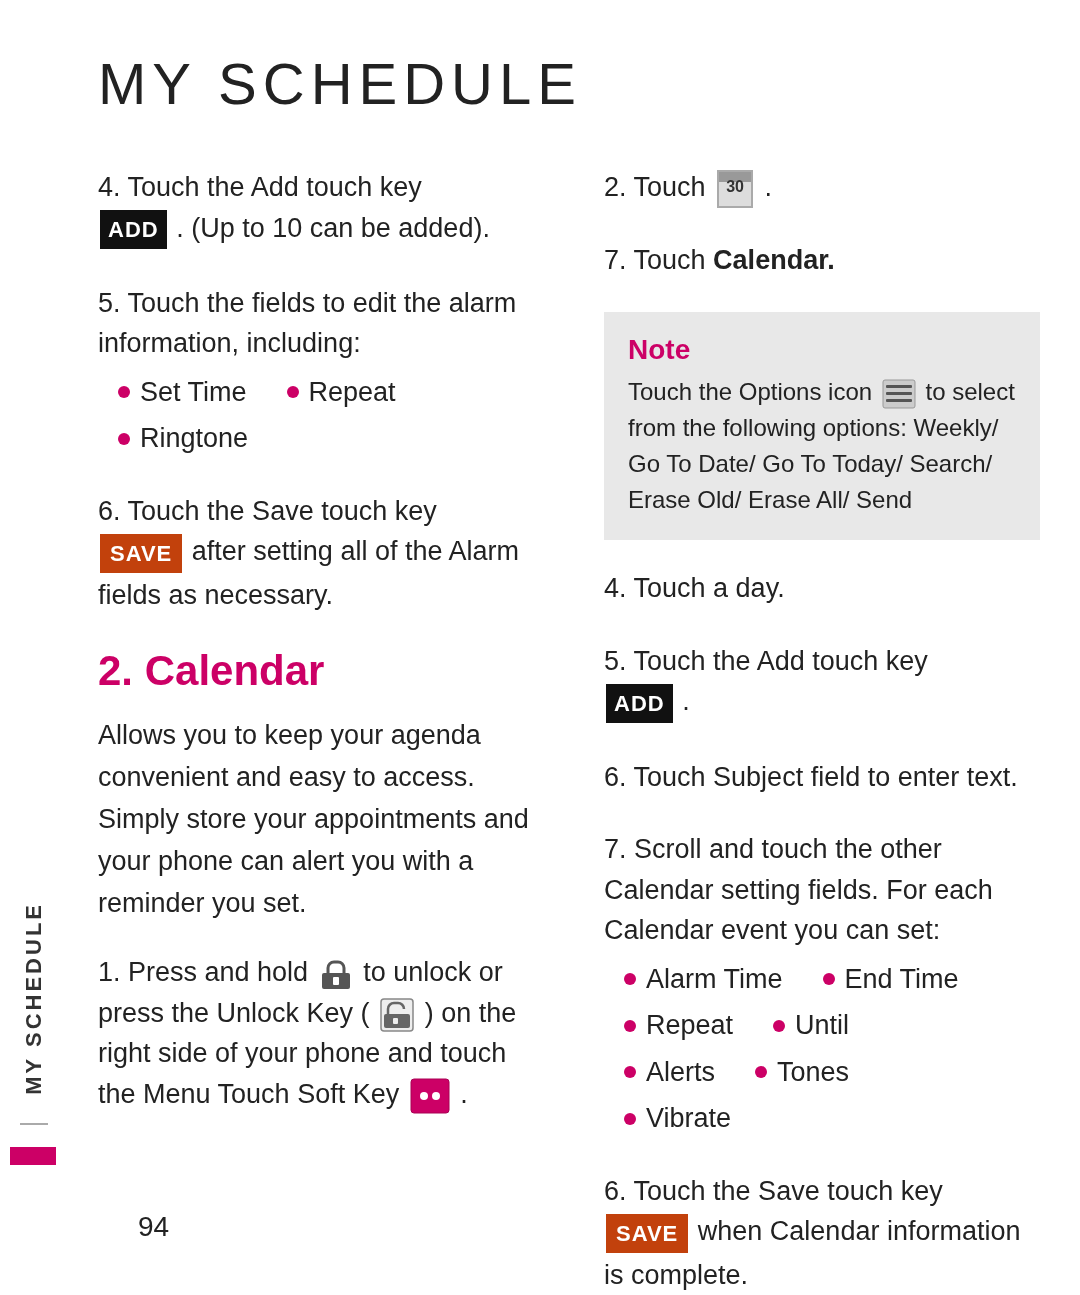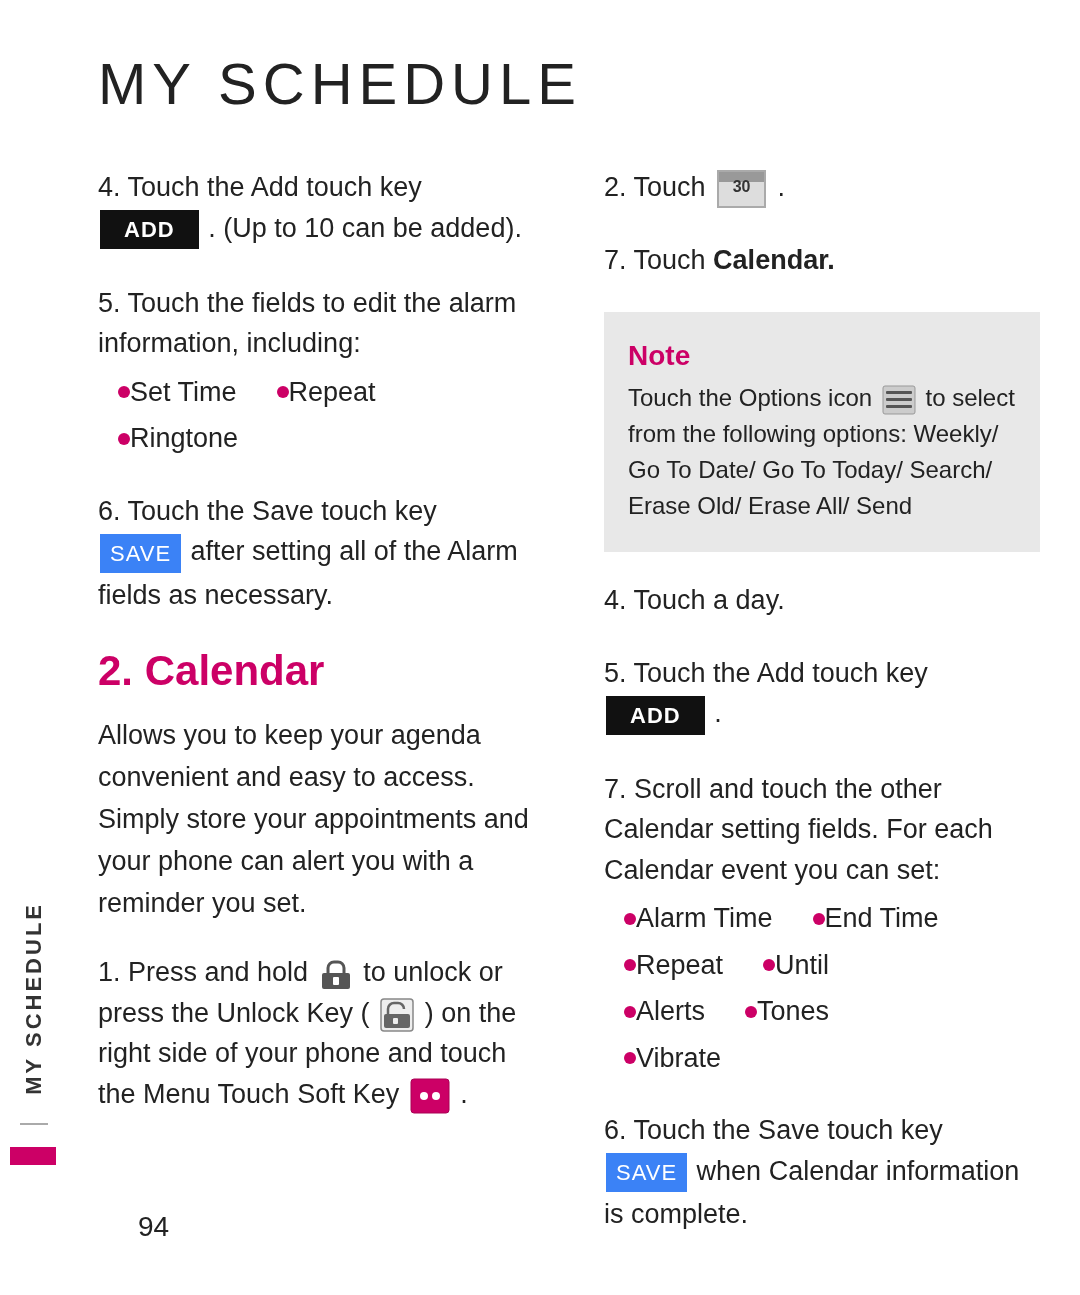--- a/index.html
+++ b/index.html
@@ -90,31 +90,31 @@
       font-size: 27px;
       line-height: 1.5;
     }
 
     .add-badge {
       display: inline-block;
       background: #111;
       color: #fff;
       font-weight: bold;
       font-size: 22px;
-      padding: 3px 24px;
+      padding: 3px 8px;
       letter-spacing: 1px;
       margin: 2px 2px;
       vertical-align: middle;
     }
 
     .save-badge {
       display: inline-block;
-      background: #3b82f6;
+      background: #c2410c;
       color: #fff;
-      font-weight: normal;
+      font-weight: bold;
       font-size: 22px;
       padding: 3px 10px;
       letter-spacing: 1px;
       margin: 2px 2px;
       vertical-align: middle;
     }
 
     .bullet-list {
       margin-left: 20px;
       margin-top: 8px;
@@ -123,20 +123,21 @@
 
     .bullet-row {
       display: flex;
       gap: 40px;
       margin-bottom: 6px;
     }
 
     .bullet-item {
       display: flex;
       align-items: center;
+      gap: 10px;
       font-size: 27px;
     }
 
     .bullet-dot {
       width: 12px;
       height: 12px;
       border-radius: 50%;
       background: #cc0066;
       flex-shrink: 0;
     }
@@ -152,42 +153,42 @@
     .section-body {
       font-size: 27px;
       line-height: 1.55;
       margin-bottom: 28px;
       color: #222;
     }
 
     
     .note-box {
       background: #e8e8e8;
-      padding: 28px 24px;
+      padding: 22px 24px;
       margin-bottom: 28px;
       margin-top: 10px;
     }
 
     .note-title {
       font-size: 28px;
       font-weight: bold;
       color: #cc0066;
       margin-bottom: 8px;
     }
 
     .note-text {
       font-size: 24px;
       line-height: 1.5;
       color: #222;
     }
 
     
     .icon-30 {
       display: inline-block;
-      width: 49px;
+      width: 36px;
       height: 38px;
       border: 2px solid #aaa;
       background: #ddd;
       vertical-align: middle;
       margin: 0 4px;
       font-size: 18px;
       font-weight: bold;
       text-align: center;
       line-height: 34px;
       color: #333;
@@ -410,20 +411,23 @@
         <div class="step">
           <span>4. Touch a day.</span>
         </div>
 
         <div class="step">
           <span>5. Touch the Add touch key</span><br>
           <span class="add-badge">ADD</span>
           <span>.</span>
         </div>
 
+        <div class="step">
+          <span>6. Touch Subject field to enter text.</span>
+        </div>
 
         <div class="step">
           <span>7. Scroll and touch the other Calendar setting fields. For each Calendar event you can set:</span>
           <div class="bullet-list">
             <div class="bullet-row">
               <div class="bullet-item">
                 <div class="bullet-dot"></div>
                 <span>Alarm Time</span>
               </div>
               <div class="bullet-item">

